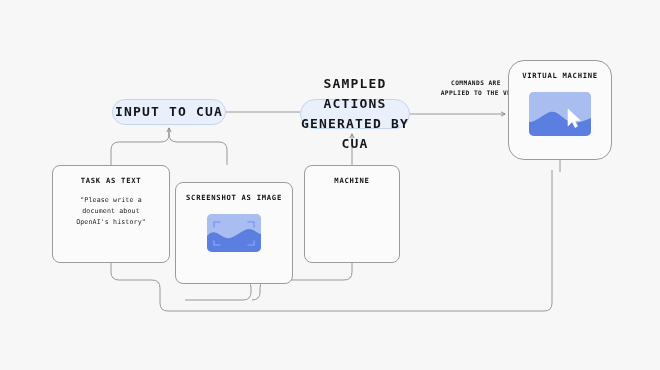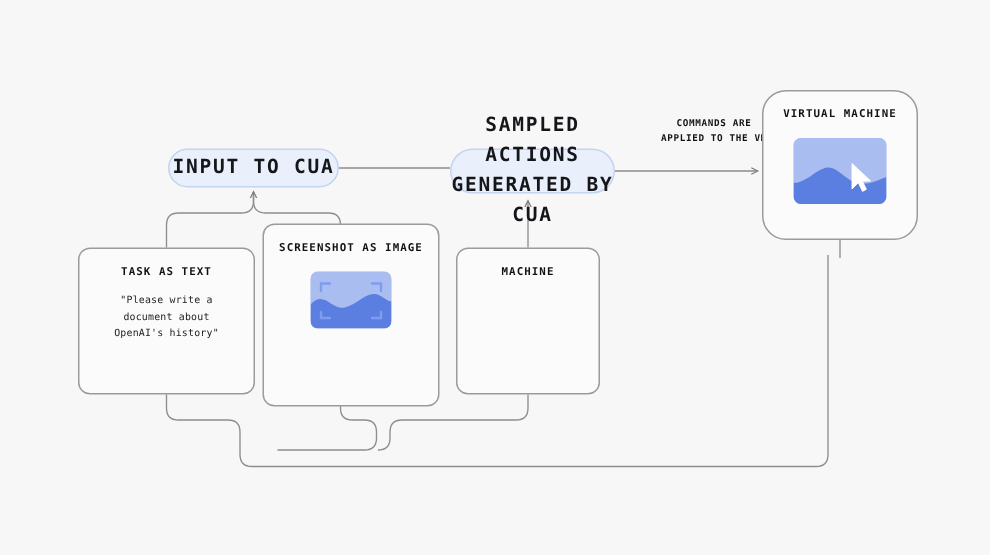--- a/index.html
+++ b/index.html
@@ -74,21 +74,21 @@
     font-size: 6.6px;
     line-height: 1.65;
     letter-spacing: 0.02em;
     color: #1b1d20;
     white-space: pre-line;
   }
   .card-body.centered { text-align: center; }
   .card-body.left { text-align: left; align-self: flex-start; padding-left: 6px; }
 
   #card-task-as-text { left: 52px; top: 165px; width: 118px; height: 98px; }
-  #card-screenshot-as-image { left: 175px; top: 149px; width: 118px; height: 122px; }
+  #card-screenshot-as-image { left: 175px; top: 182px; width: 118px; height: 102px; }
   #card-actions { left: 304px; top: 165px; width: 96px; height: 98px; }
   #card-virtual-machine {
     left: 508px; top: 60px; width: 104px; height: 100px;
     border-radius: 16px;
     justify-content: flex-start;
   }
 
   
   .thumb {
     position: relative;

